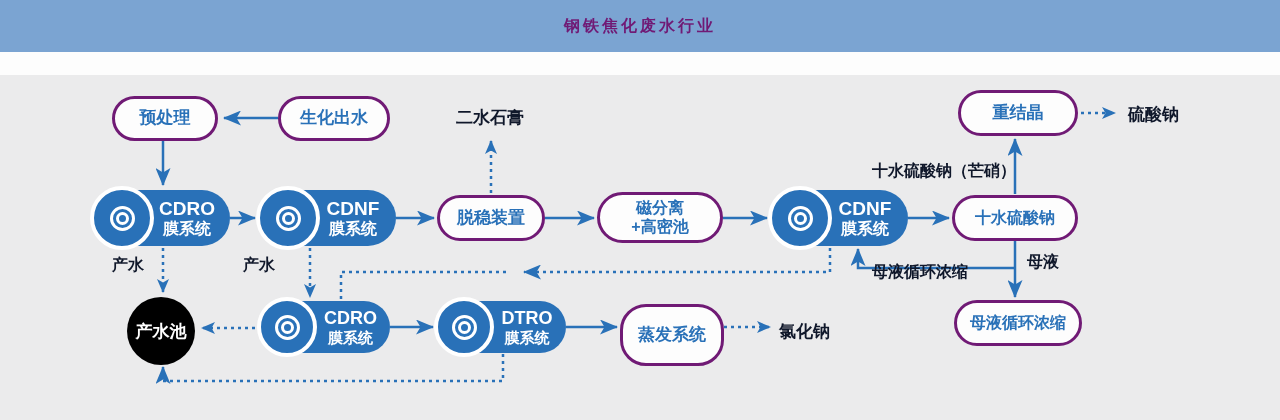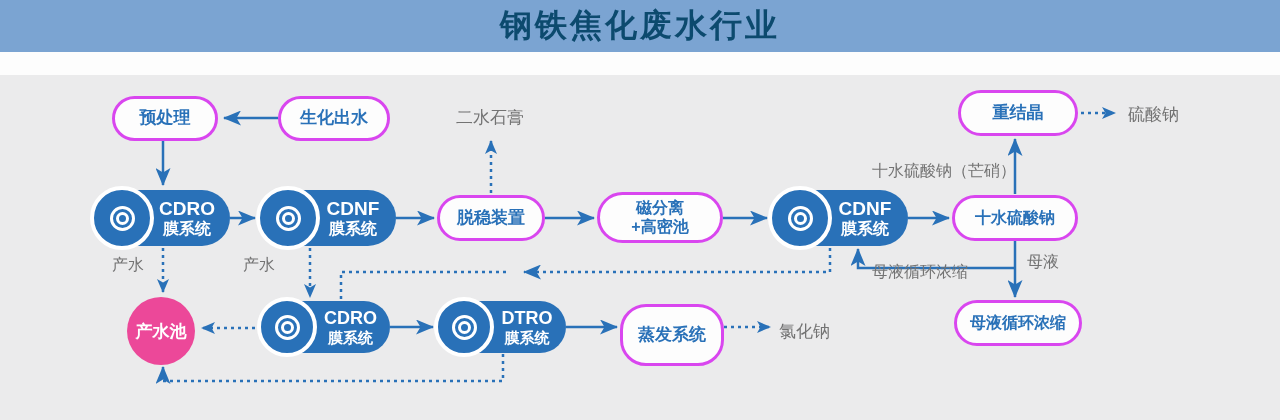--- a/index.html
+++ b/index.html
@@ -9,32 +9,32 @@
     background:#ebebec;
     position:relative;
     overflow:hidden;
   }
   
   .header {
     position:absolute; left:0; top:0; width:1280px; height:52px;
     background:#7ba4d2; display:flex; align-items:center; justify-content:center;
   }
   .header .title {
-    color:#0c4a6e; font-size:32px; font-weight:bold; letter-spacing:3px;text-align:right;
+    color:#701a75; font-size:16px; font-weight:bold; letter-spacing:3px;text-align:right;
   }
   .white-band { position:absolute; left:0; top:52px; width:1280px; height:23px; background:#fdfdfd; }
 
   
   .canvas { position:absolute; left:0; top:0; width:1280px; height:420px; }
   svg.wires { position:absolute; left:0; top:0; }
 
   
   .pill-o {
     position:absolute; background:#fdfdfd;
-    border:3px solid #d946ef; border-radius:26px;
+    border:3px solid #701a75; border-radius:26px;
     color:#2971b8; font-weight:bold; font-size:17px;
     display:flex; flex-direction:column; align-items:center; justify-content:center;
     text-align:center; line-height:1.2; z-index:2;
   }
   .pill-o.two-line { font-size:16px; line-height:1.15; }
 
   
   .pill-f {
     position:absolute; background:#2971b8; border-radius:30px;
     color:#fff; z-index:2;
@@ -54,28 +54,28 @@
     position:absolute; left:58px; right:6px; top:50%; transform:translateY(-50%);
     text-align:center;
   }
   .m-text .t1 { display:block; font-size:19px; font-weight:bold; line-height:1.15; }
   .m-text .t2 { display:block; font-size:16px; font-weight:bold; line-height:1.15; }
   .pill-f.sm .m-text .t1 { font-size:18px; }
   .pill-f.sm .m-text .t2 { font-size:15px; }
 
   
   .circle-n {
-    position:absolute; background:#ec4899; border-radius:50%;
+    position:absolute; background:#000000; border-radius:50%;
     color:#fff; font-size:17px; font-weight:bold;
     display:flex; align-items:center; justify-content:center; z-index:2;
   }
 
   
   .flabel {
-    position:absolute; color:#737373; font-weight:normal; white-space:nowrap; z-index:3;
+    position:absolute; color:#0f172a; font-weight:bold; white-space:nowrap; z-index:3;
   }
   .fs17 { font-size:17px; }
   .fs16 { font-size:16px; }
 </style>
 </head>
 <body>
 
 <div class="canvas">
 
   <div class="header">

